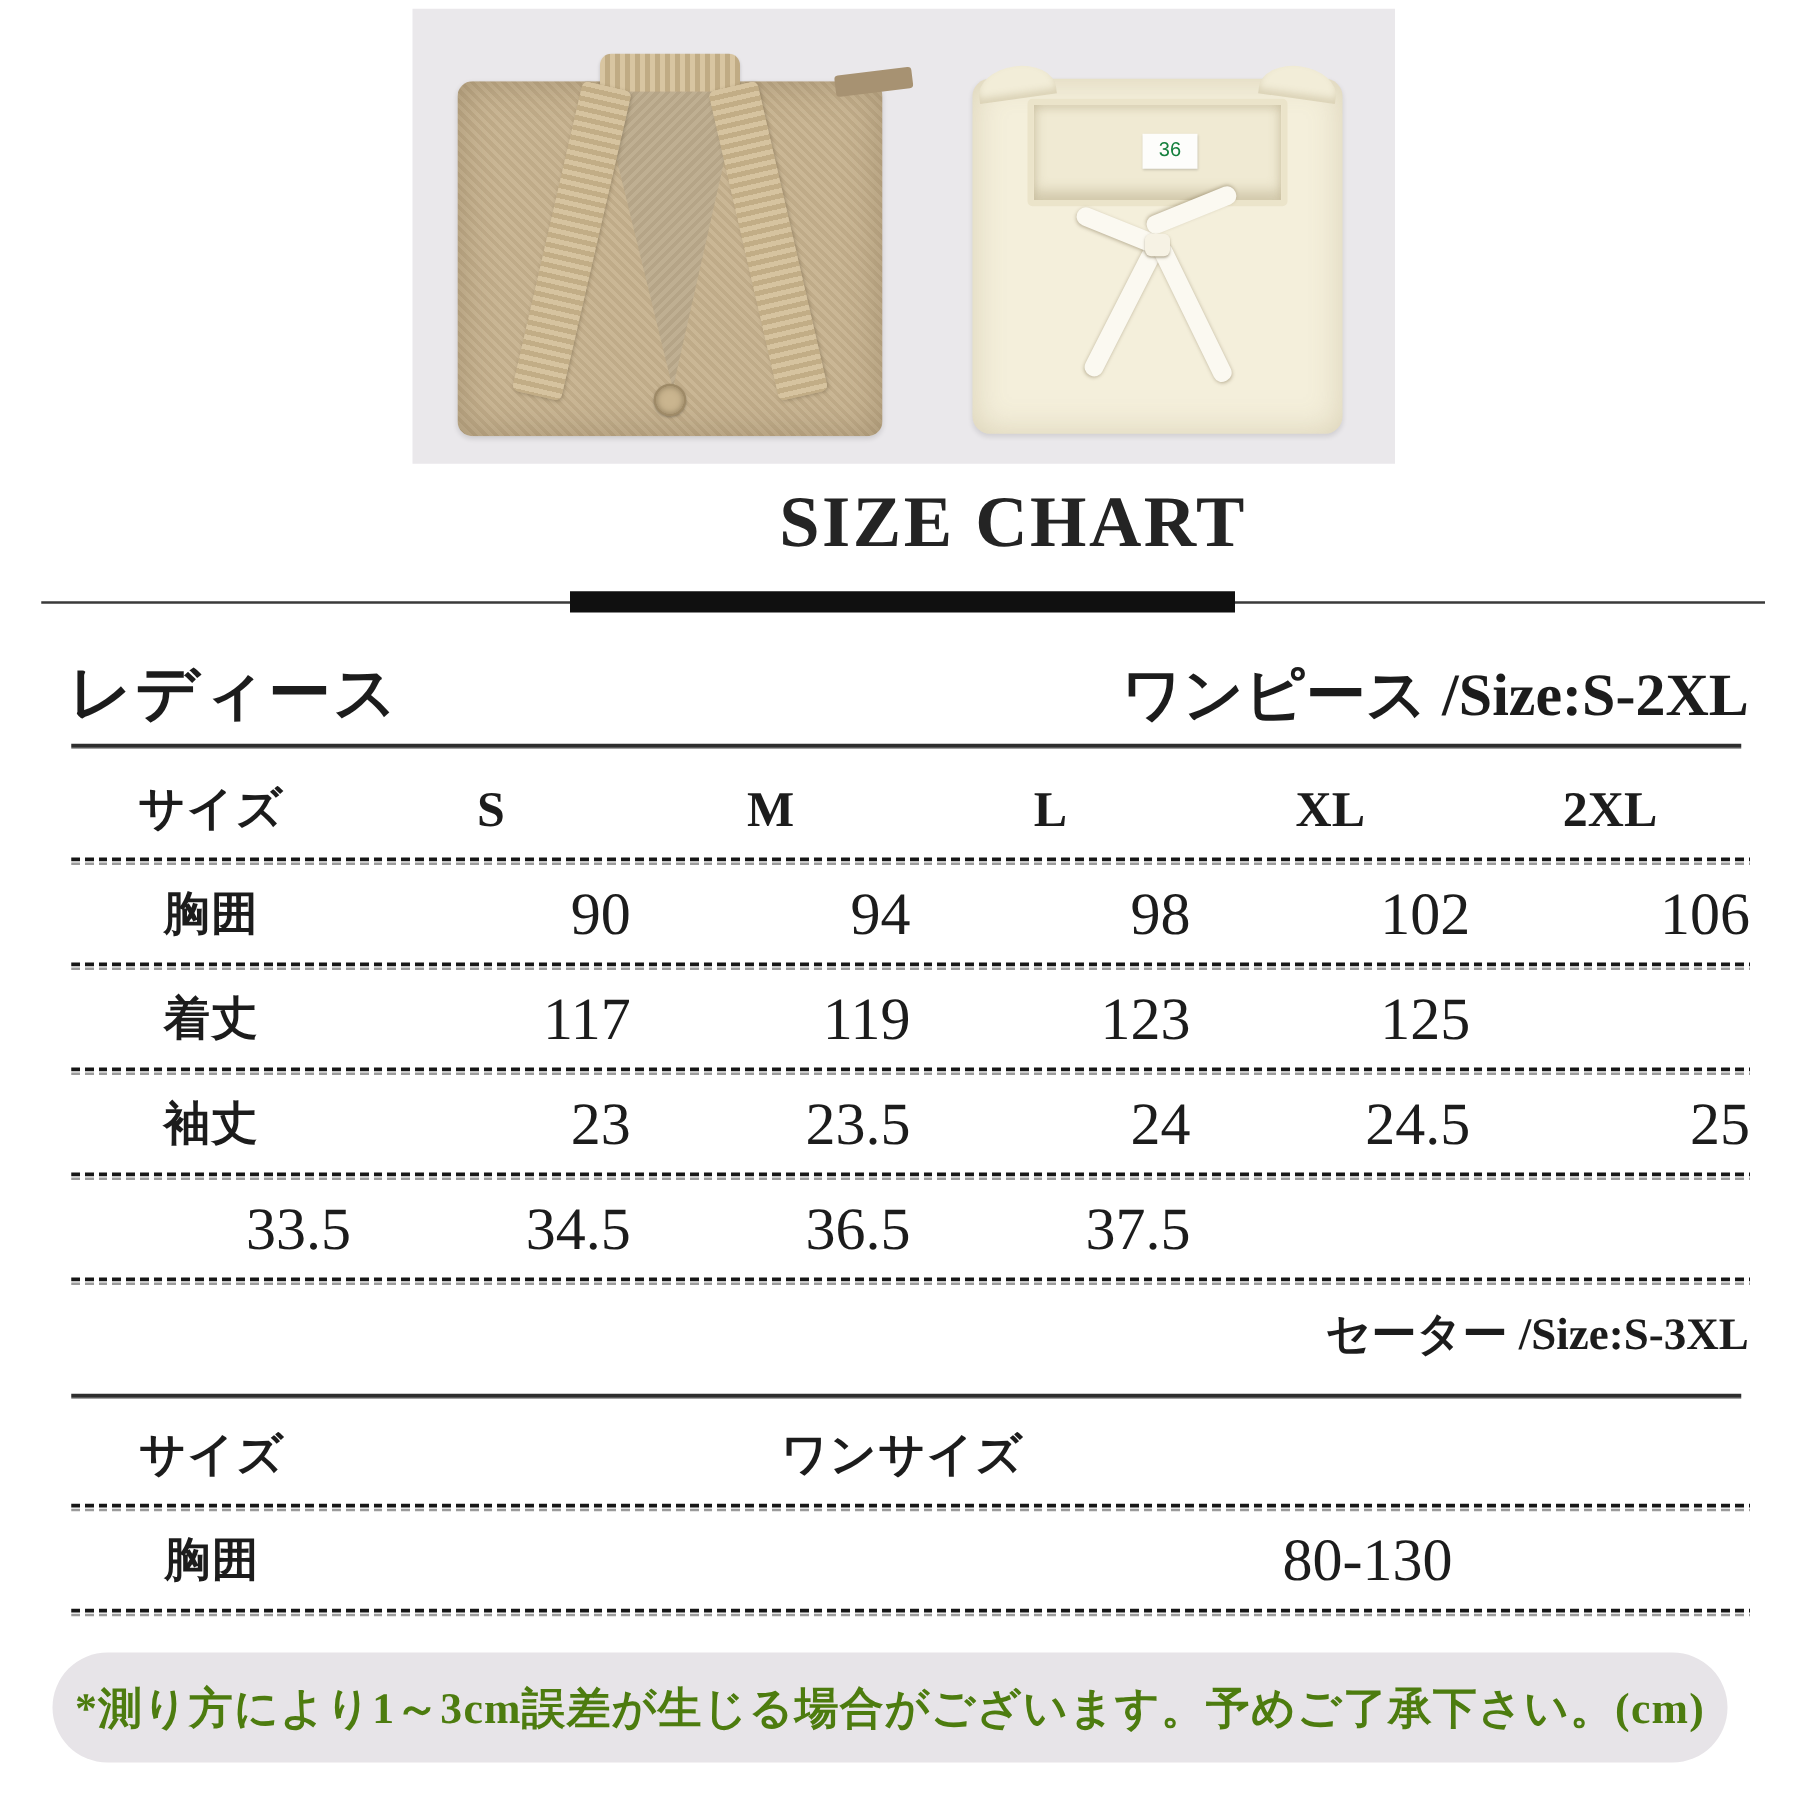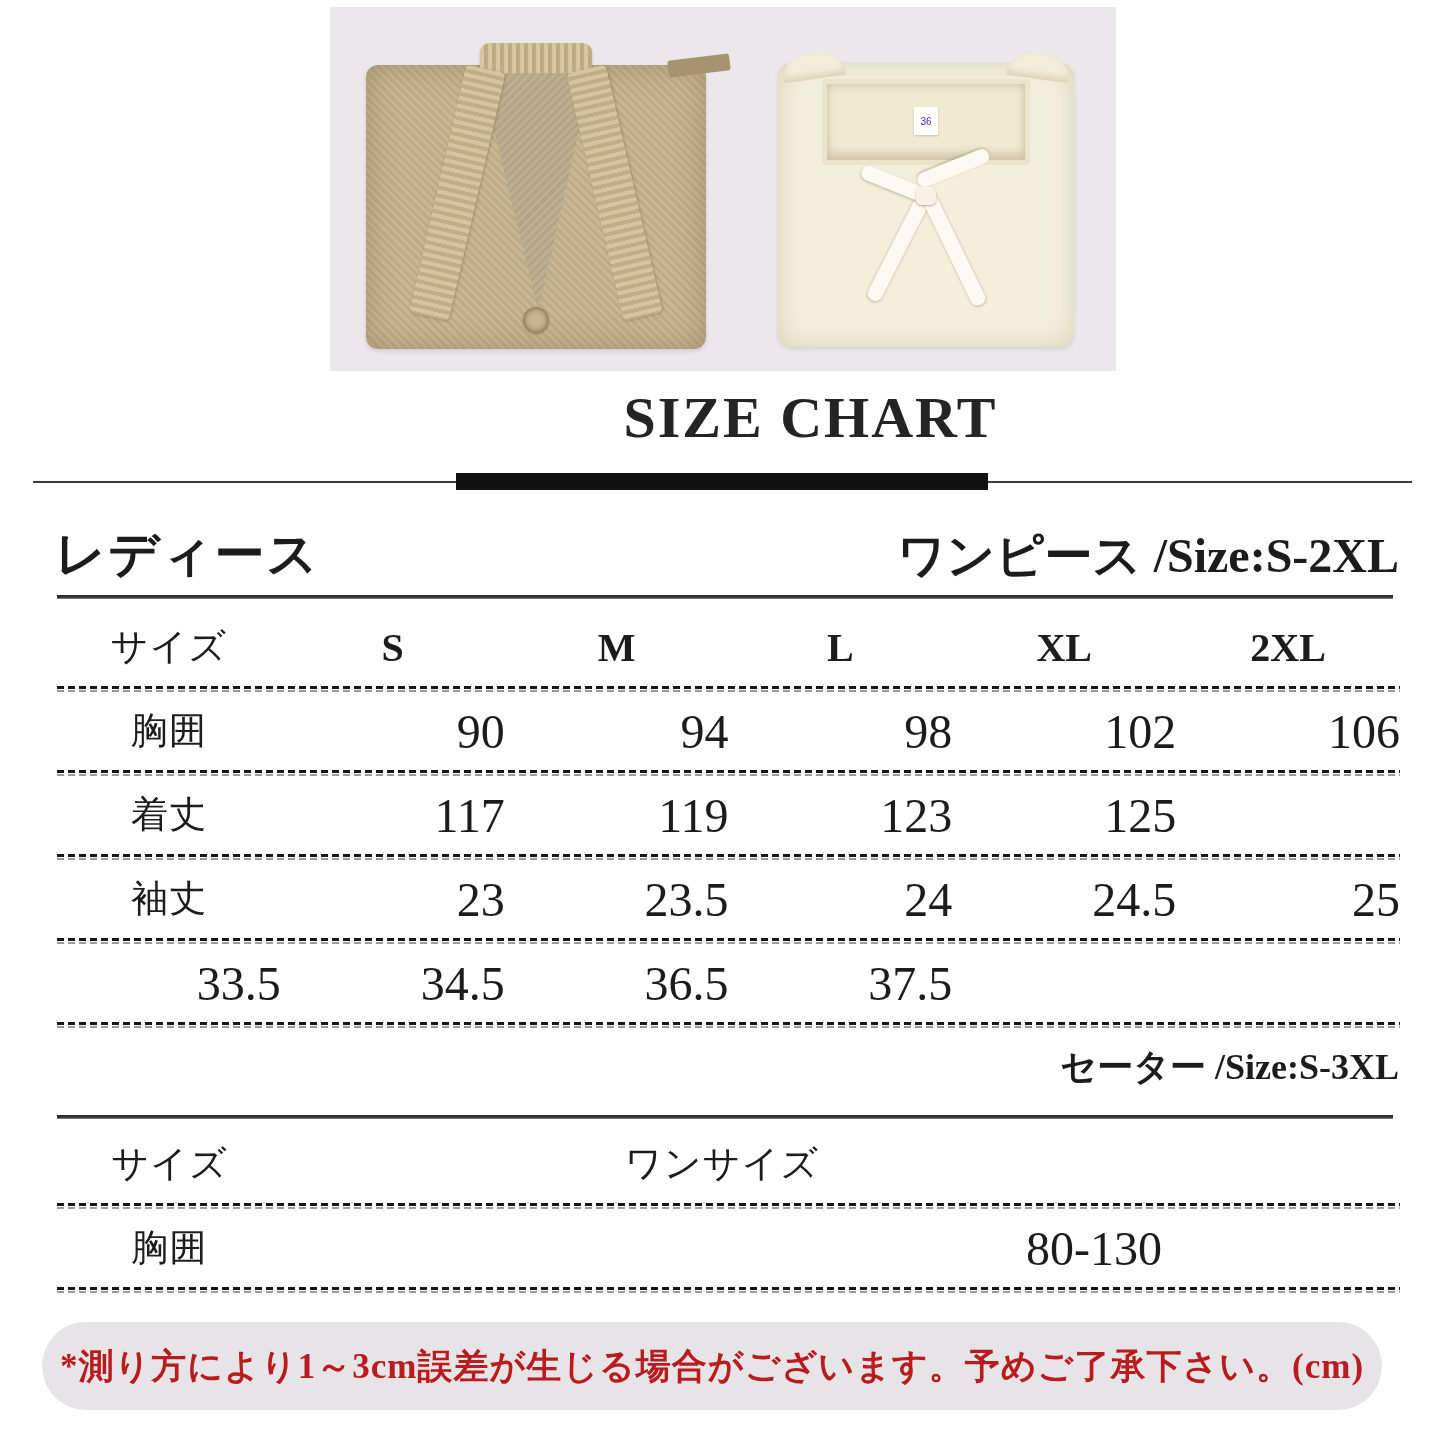--- a/index.html
+++ b/index.html
@@ -53,24 +53,24 @@
   .ruffle { width:62px; height:26px; background:#f2edd8; border-radius:60% 60% 0 0/95% 95% 0 0; top:46px;
             box-shadow:inset 0 -4px 6px rgba(150,132,85,.25); }
   .ruffle-left  { left:452px; transform:rotate(-8deg); }
   .ruffle-right { left:678px; transform:rotate(8deg); }
   .neckline {
     left:492px; top:72px; width:208px; height:86px; border-radius:4px;
     background:#f0ead3; border:5px solid #ebe4ca;
     box-shadow:inset 0 -7px 10px rgba(140,122,80,.30), inset 0 4px 6px rgba(140,122,80,.18);
   }
   .size-tag {
-    left:584px; top:100px; width:24px; height:28px; background:#fdfdfb;
+    left:584px; top:100px; width:44px; height:28px; background:#fdfdfb;
     box-shadow:0 1px 2px rgba(0,0,0,.18);
     display:flex; align-items:center; justify-content:center;
-    font-size:10px; color:#4c1d95; font-family:"Liberation Sans",sans-serif;
+    font-size:16px; color:#15803d; font-family:"Liberation Sans",sans-serif;
   }
   .bow-piece { background:#fbf9f1; box-shadow:0 1px 3px rgba(120,105,70,.45); border-radius:7px; transform-origin:50% 0; }
   .bow-loop-left  { left:532px; top:170px; width:72px; height:15px; transform:rotate(22deg);  border-radius:8px; }
   .bow-loop-right { left:588px; top:168px; width:76px; height:15px; transform:rotate(158deg); }
   .bow-tail-left  { left:588px; top:188px; width:15px; height:118px; transform:rotate(27deg); }
   .bow-tail-right { left:590px; top:188px; width:15px; height:122px; transform:rotate(-26deg); }
   .bow-knot { left:586px; top:180px; width:20px; height:18px; background:#f6f2e4; border-radius:5px;
               box-shadow:0 1px 2px rgba(120,105,70,.5); }
 
   
@@ -98,30 +98,30 @@
   .t2 .trow { grid-template-columns:225px 880px auto; }
   .dsep {
     height:6px;
     background:
       repeating-linear-gradient(90deg,#161616 0 7px, rgba(0,0,0,0) 7px 11px),
       repeating-linear-gradient(90deg,#9b9b9b 0 7px, rgba(0,0,0,0) 7px 11px);
     background-size:100% 3px, 100% 2px;
     background-position:0 0, 0 4px;
     background-repeat:no-repeat, no-repeat;
   }
-  .cell-label { font-size:37px; font-weight:400; letter-spacing:1px; }
+  .cell-label { font-size:37px; font-weight:700; letter-spacing:1px; }
   .cell-size  { font-size:40px; font-weight:600; }
   .cell-num   { font-size:48px; font-weight:400;text-align:right; }
 
   
   .note {
     position:absolute; left:42px; top:1322px; width:1340px; height:88px;
     background:#e7e4e8; border-radius:44px;
     display:flex; align-items:center; justify-content:center;
-    font-size:35px; font-weight:600; color:#b91c1c; letter-spacing:1px;
+    font-size:35px; font-weight:600; color:#4d7c0f; letter-spacing:1px;
   }
 </style>
 </head>
 <body>
 
 <div class="page">
 
   <div class="photo">
     <div class="cardigan-body"></div>
     <div class="cardigan-collar"></div>

